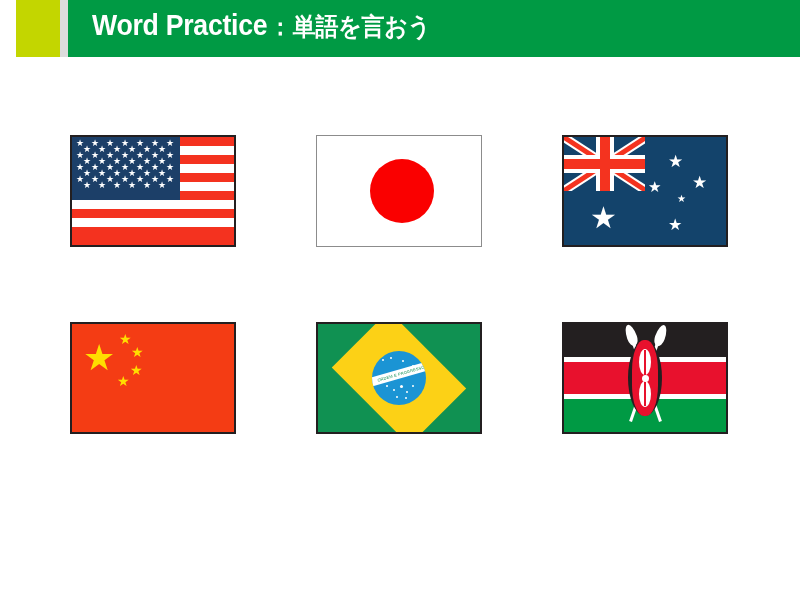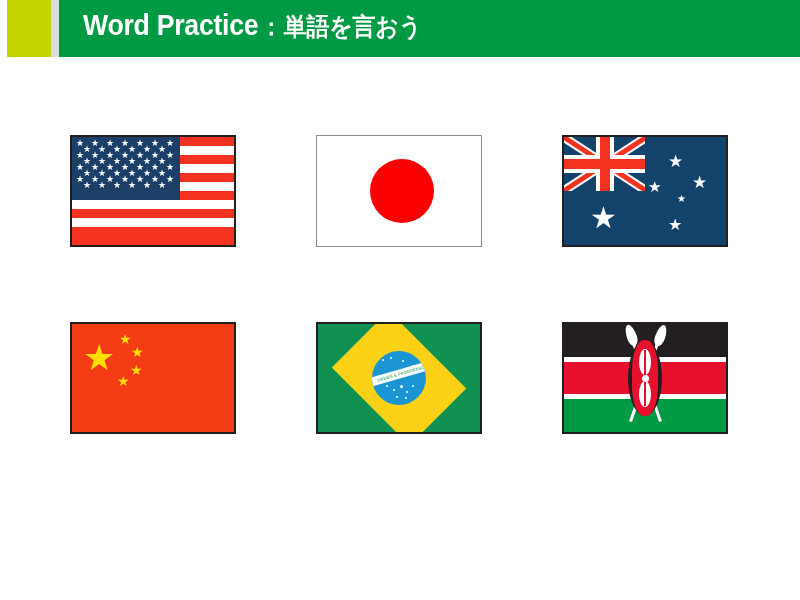--- a/index.html
+++ b/index.html
@@ -11,21 +11,21 @@
     height: 600px;
     background: #ffffff;
     font-family: "Liberation Sans", sans-serif;
     overflow: hidden;
     position: relative;
   }
 
   
   #header-bar {
     position: absolute;
-    left: 7px; top: 0;
+    left: 16px; top: 0;
     width: 646px;
     height: 57px;
   }
   #header-accent-block {
     position: absolute;
     left: 0; top: 0;
     width: 44px;
     height: 57px;
     background: #c3d600;
   }

